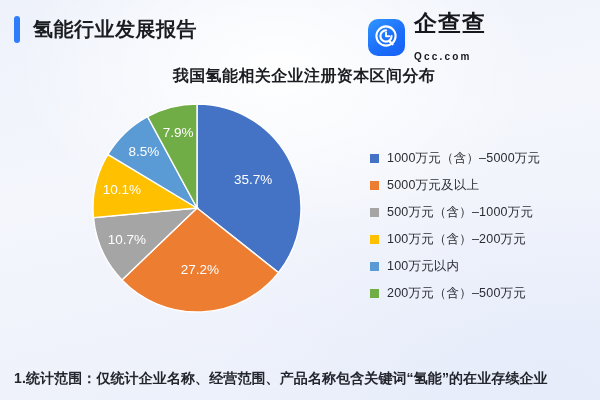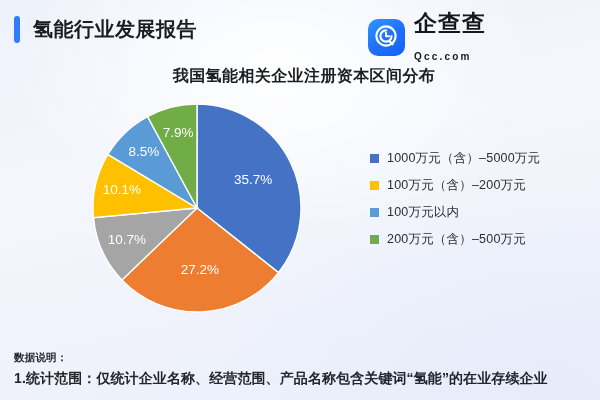--- a/index.html
+++ b/index.html
@@ -141,30 +141,37 @@
         <text x="86.11" y="33.39" class="slice-label">7.9%</text>
       </g>
   </svg>
 
   <div class="legend" id="legend">
       <div class="legend-item">
         <span class="legend-swatch" style="background: rgb(68, 114, 196);"></span>
         <span class="legend-label">1000万元（含）–5000万元</span>
       </div>
       <div class="legend-item">
+        <span class="legend-swatch" style="background: rgb(237, 125, 49);"></span>
+        <span class="legend-label">5000万元及以上</span>
+      </div>
+      <div class="legend-item">
+        <span class="legend-swatch" style="background: rgb(165, 165, 165);"></span>
+        <span class="legend-label">500万元（含）–1000万元</span>
+      </div>
+      <div class="legend-item">
         <span class="legend-swatch" style="background: rgb(255, 192, 0);"></span>
         <span class="legend-label">100万元（含）–200万元</span>
       </div>
       <div class="legend-item">
         <span class="legend-swatch" style="background: rgb(91, 155, 213);"></span>
         <span class="legend-label">100万元以内</span>
       </div>
       <div class="legend-item">
         <span class="legend-swatch" style="background: rgb(112, 173, 71);"></span>
         <span class="legend-label">200万元（含）–500万元</span>
       </div>
     </div>
 </div>
 
 <div class="notes">
-  <div class="note-head">数据说明：</div>
   <div class="note-line">1.统计范围：仅统计企业名称、经营范围、产品名称包含关键词“氢能”的在业存续企业</div>
 </div>
 
 </body></html>

